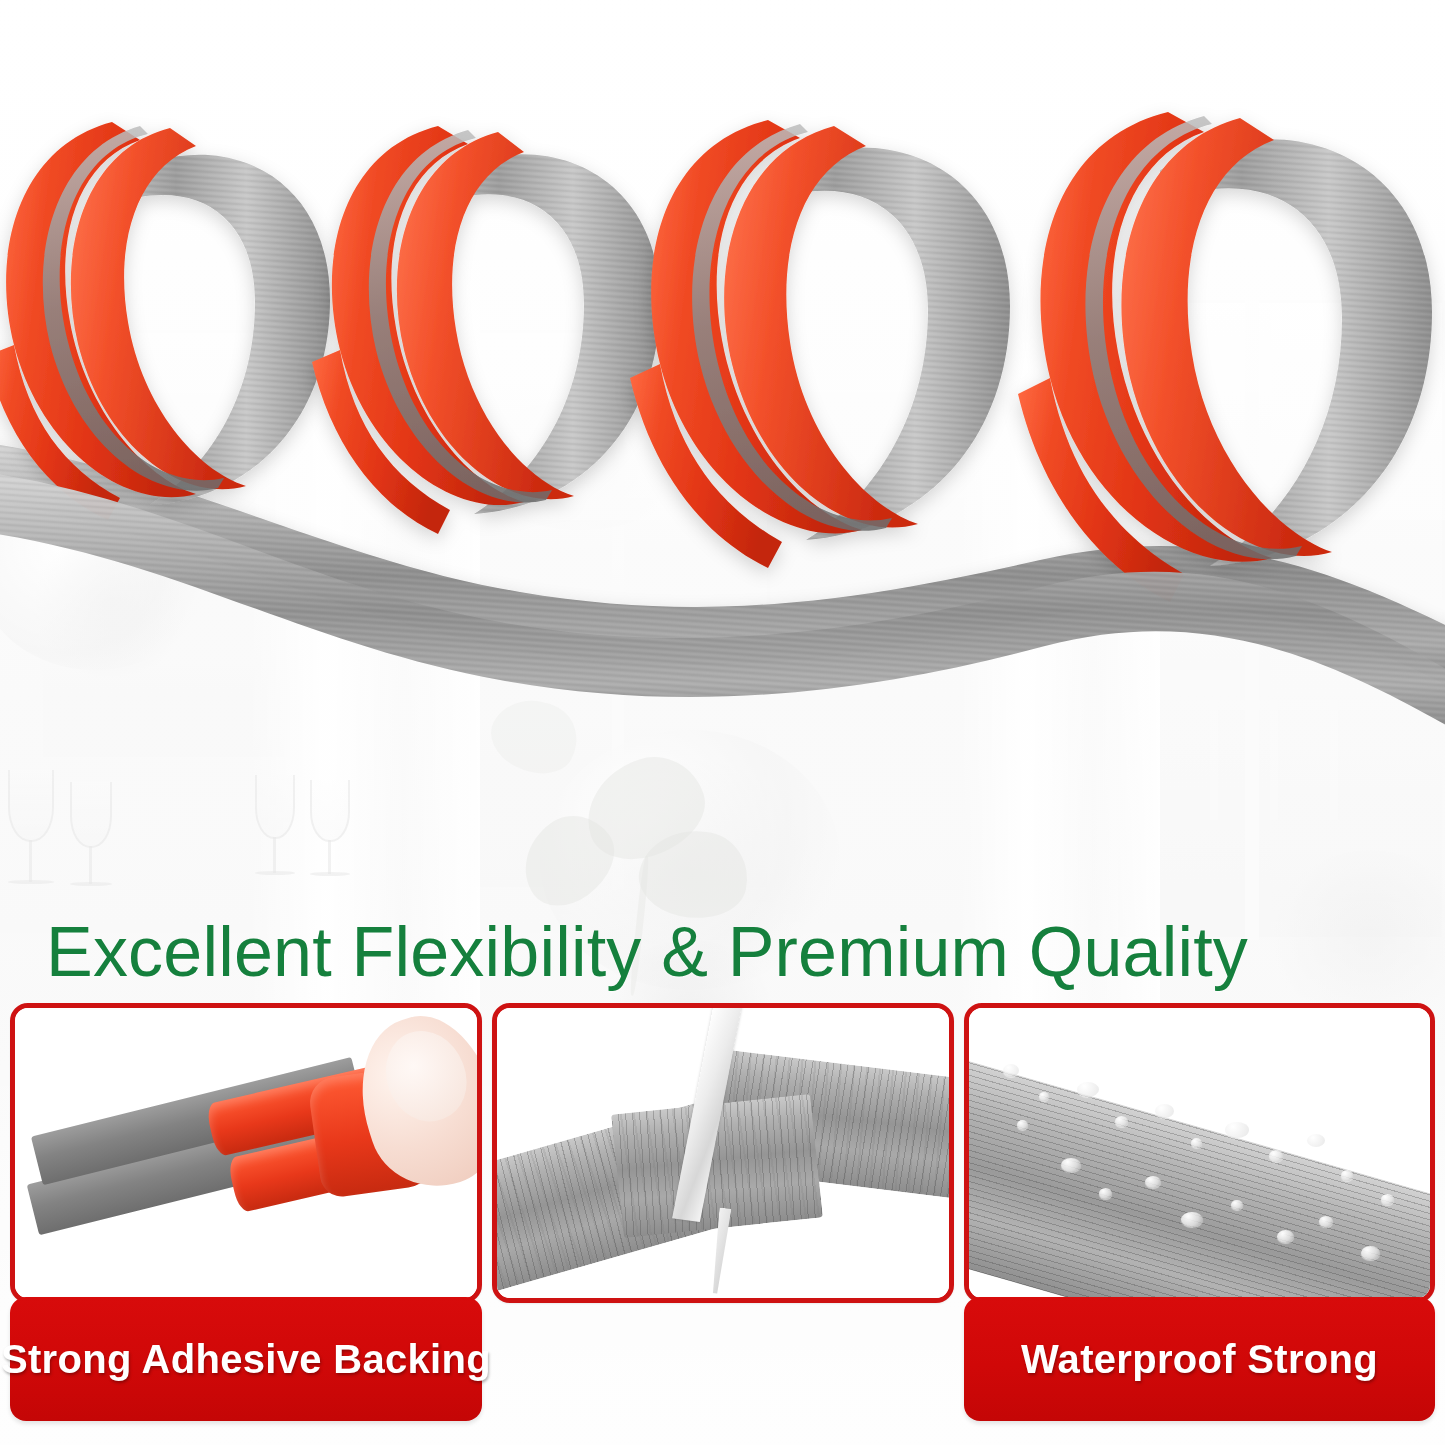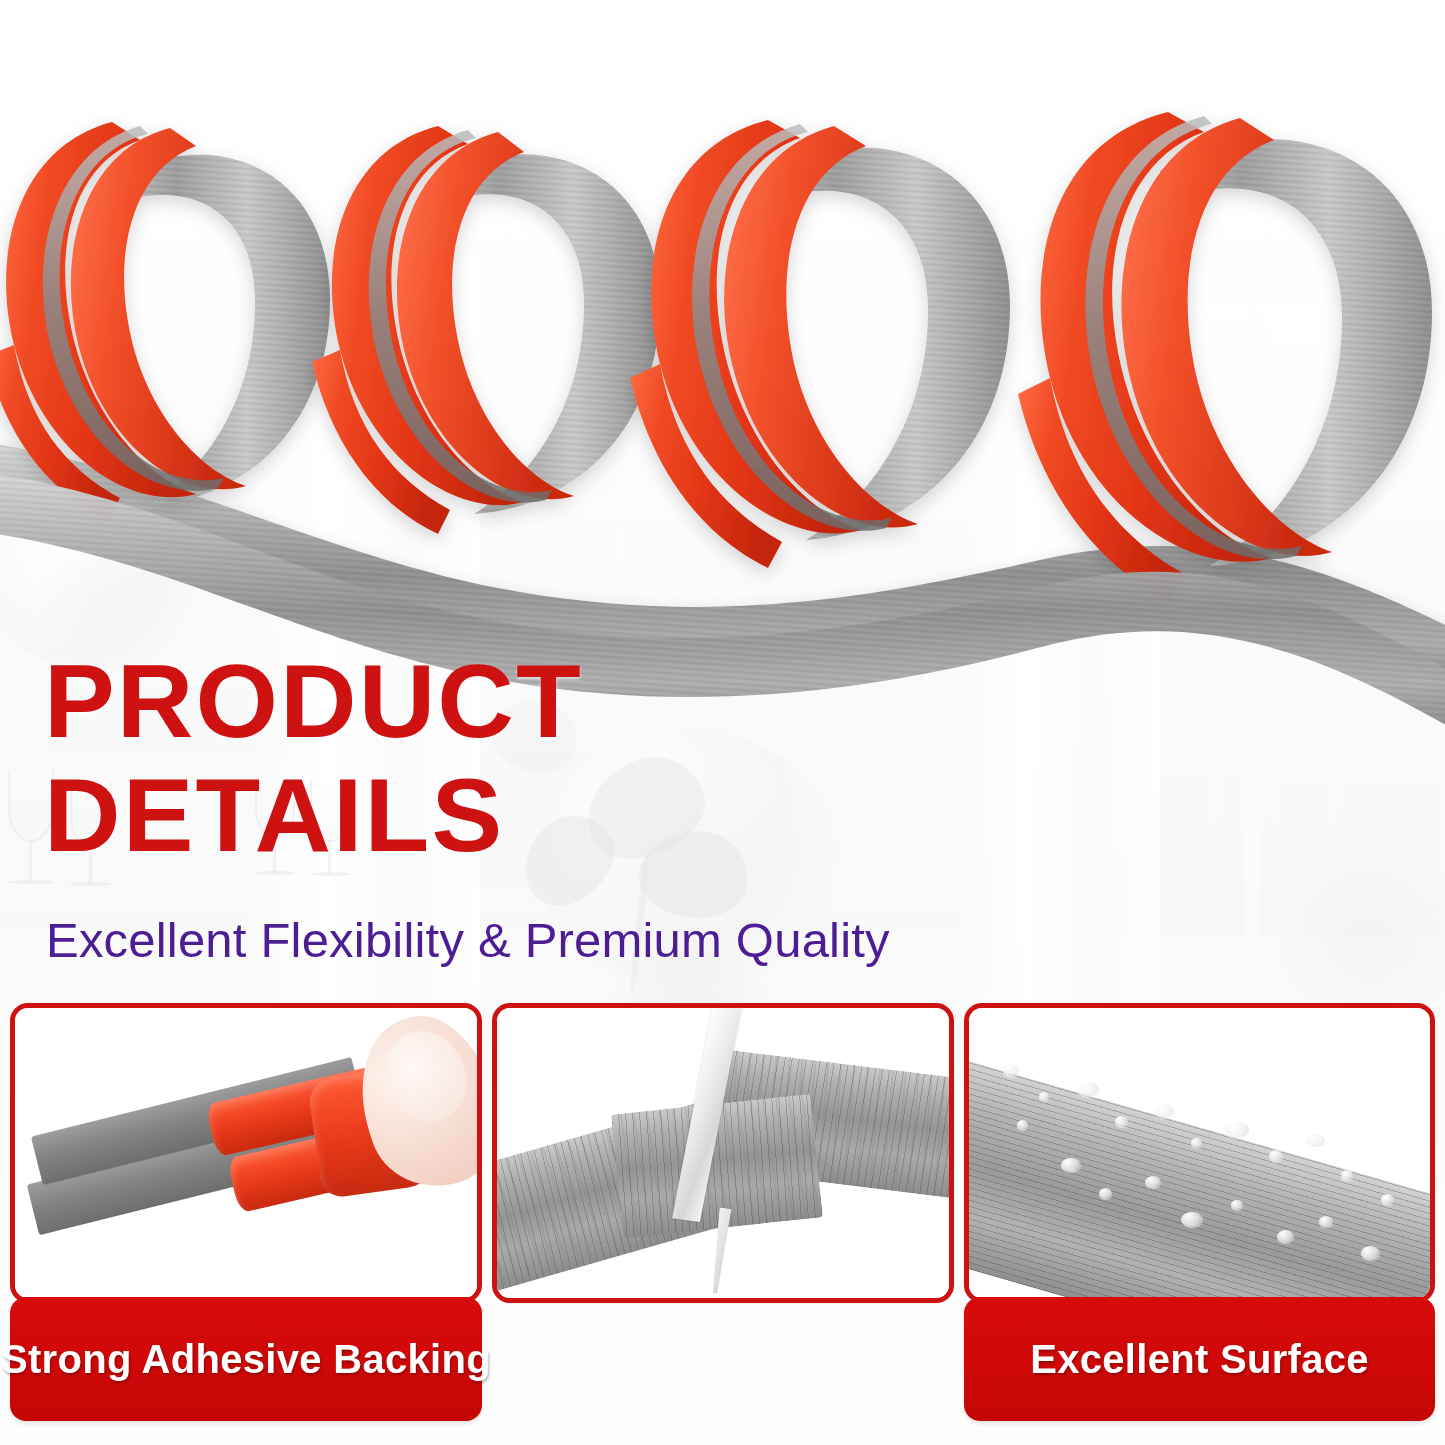--- a/index.html
+++ b/index.html
@@ -79,23 +79,23 @@
     line-height:.96;
     text-shadow:0 2px 3px rgba(255,255,255,.65);
     transform:scaleX(1.02);
     transform-origin:left center;
   }
   #h-product { font-size:104px; }
   #h-details { font-size:104px; margin-top:14px; }
   .subtitle {
     position:absolute; left:46px; top:912px;
     font-family:"Liberation Sans", sans-serif;
-    font-size:49px;
+    font-size:70px;
     font-weight:normal;
-    color:#4c1d95;
+    color:#15803d;
     letter-spacing:.2px;
     white-space:nowrap;
     text-shadow:0 1px 2px rgba(255,255,255,.7);
   }
 
   
   .panels { position:absolute; left:0; top:1003px; width:1445px; height:418px; }
   .panel {
     position:absolute; top:0; height:418px;
     display:flex; flex-direction:column;
@@ -371,24 +371,20 @@
 
       <path d="M -30,470 C 170,496 300,586 500,622 C 700,658 880,628 1045,586
                C 1210,544 1330,600 1475,686 L 1475,742 C 1330,656 1205,604 1045,646
                C 880,690 700,716 500,680 C 300,644 170,556 -30,530 Z" fill="url(#grayFace)" opacity="0.97"></path>
       <path d="M -30,470 C 170,496 300,586 500,622 C 700,658 880,628 1045,586
                C 1210,544 1330,600 1475,686 L 1475,742 C 1330,656 1205,604 1045,646
                C 880,690 700,716 500,680 C 300,644 170,556 -30,530 Z" fill="url(#grain)" opacity="0.55"></path>
     </svg>
   </div>
 
-  <div class="headings">
-    <div class="h-line" id="h-product">PRODUCT</div>
-    <div class="h-line" id="h-details">DETAILS</div>
-  </div>
   <div class="subtitle">Excellent Flexibility &amp; Premium Quality</div>
 
   <div class="panels">
 
     <div class="panel" style="left:10px; width:472px;">
       <div class="panel-frame">
         <div class="panel-photo">
 
           <div class="p1-strip-b" style="left:18px; top:176px; width:330px; height:52px; transform:rotate(-14deg);
                       border-radius:3px;"></div>
@@ -456,18 +452,18 @@
             <div class="drop" style="left:262px; top:192px; width:12px; height:10px;"></div>
             <div class="drop" style="left:308px; top:222px; width:17px; height:13px;"></div>
             <div class="drop" style="left:350px; top:208px; width:14px; height:11px;"></div>
             <div class="drop" style="left:392px; top:238px; width:19px; height:14px;"></div>
             <div class="drop" style="left:48px;  top:112px; width:11px; height:10px;"></div>
             <div class="drop" style="left:412px; top:186px; width:13px; height:11px;"></div>
           </div>
         </div>
       </div>
       <div class="caption">
-        <span class="caption-text">Excellent Surface</span>
+        <span class="caption-text">Waterproof Strong</span>
       </div>
     </div>
 
   </div>
 </div>
 
 </body></html>

